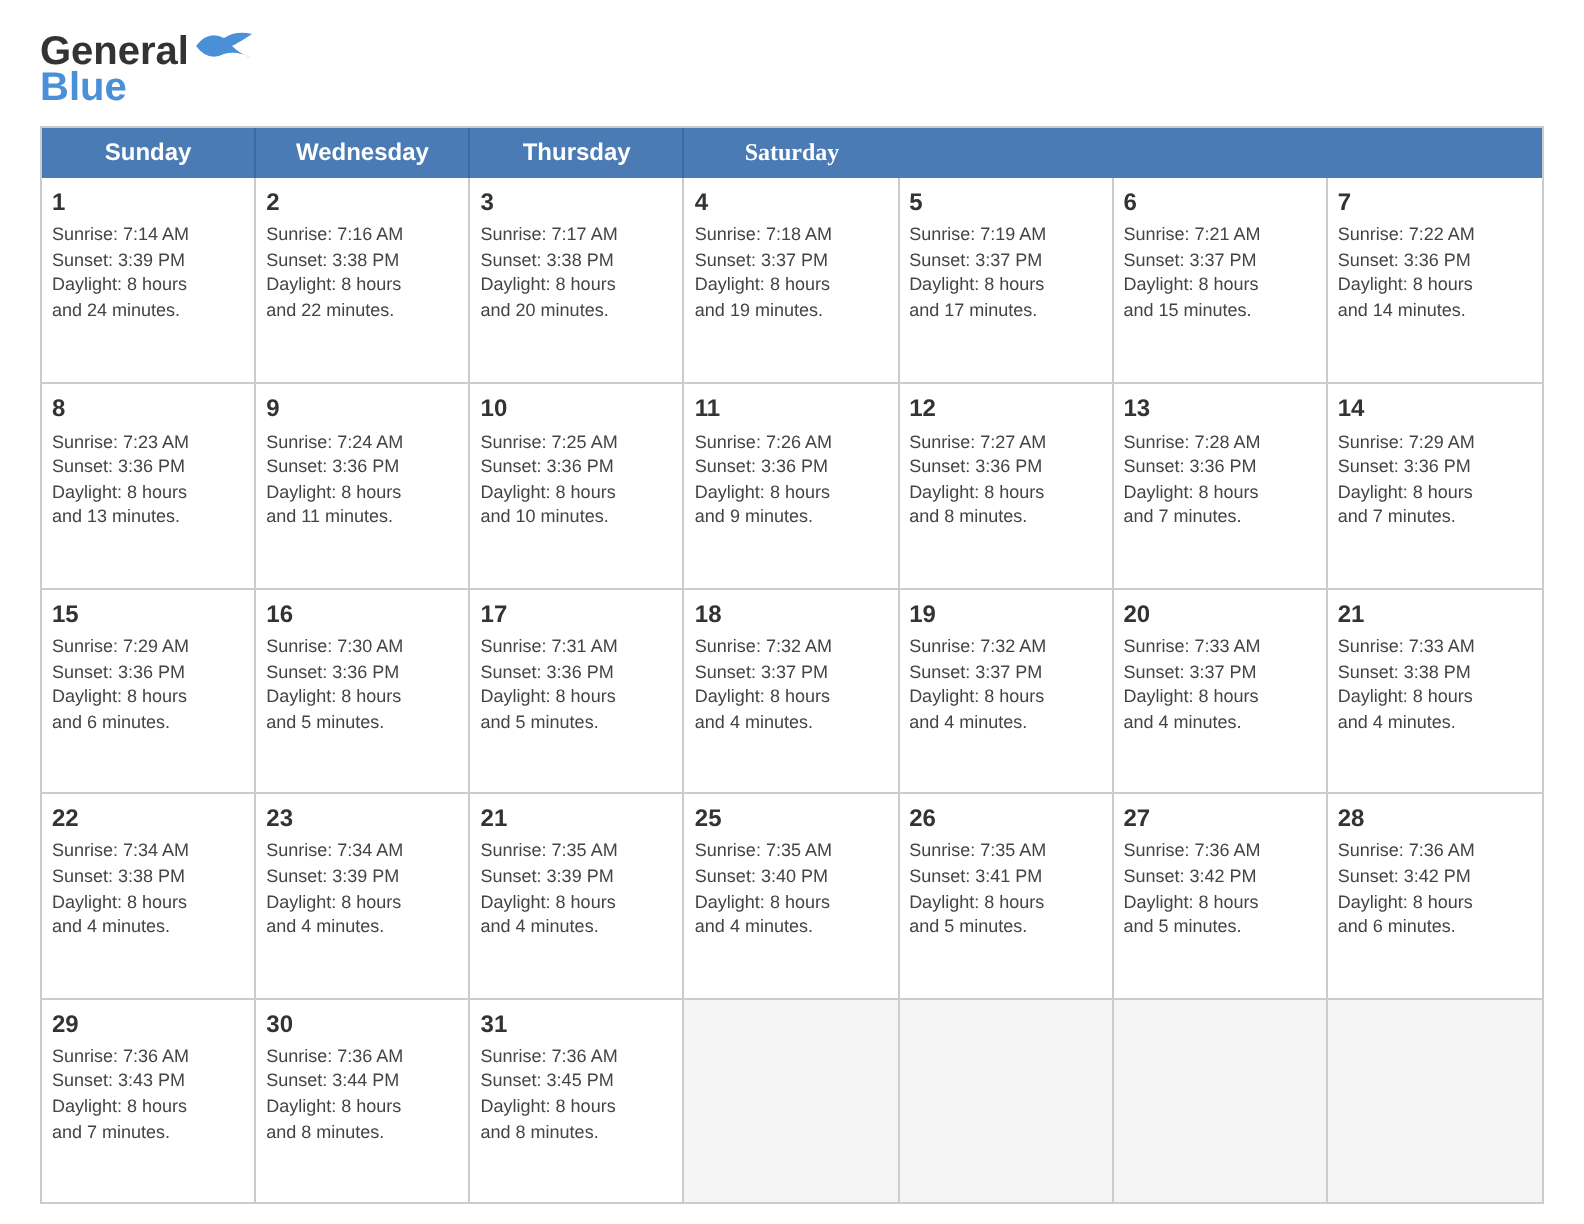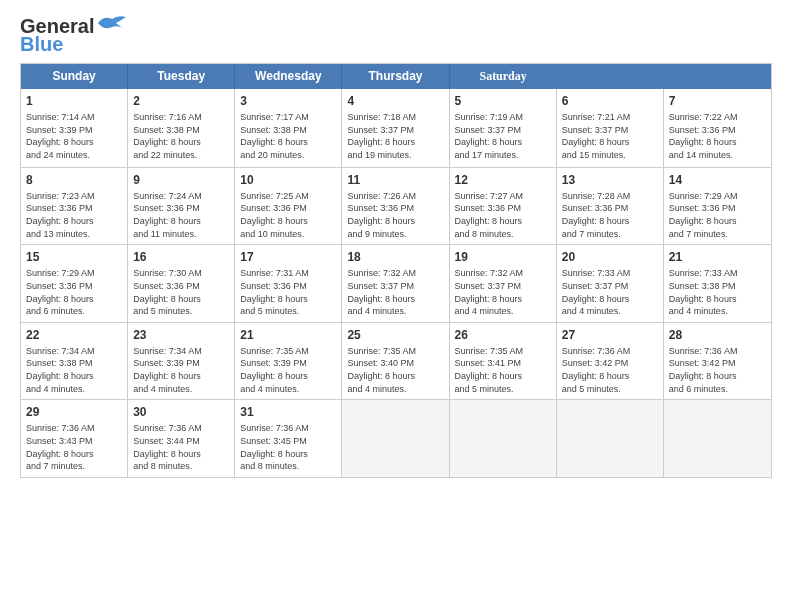--- a/index.html
+++ b/index.html
@@ -5,21 +5,21 @@
     * { box-sizing: border-box; margin: 0; padding: 0; }
     body {
       font-family: Arial, sans-serif;
       background: #fff;
       width: 792px;
       height: 612px;
       overflow: hidden;
     }
     .page {
       width: 792px;
-      height: 476px;
+      height: 612px;
       padding: 16px 20px 10px 20px;
       display: flex;
       flex-direction: column;
     }
     .header {
       display: flex;
       justify-content: space-between;
       align-items: flex-start;
       margin-bottom: 8px;
     }
@@ -123,21 +123,20 @@
     </div>
     <div class="title-block">
       <div class="month-title"></div>
       <div class="location"></div>
     </div>
   </div>
 
   <div class="calendar">
     <div class="cal-header">
     <div class="cal-header-cell">Sunday</div>
-        <div class="cal-header-cell">Tuesday</div>
         <div class="cal-header-cell">Wednesday</div>
         <div class="cal-header-cell">Thursday</div>
         <div class="cal-header-cell">Saturday</div>
       </div>
     <div class="cal-body">
     <div class="cal-row">
           <div class="cal-cell">
             <div class="day-num">1</div>
             <div class="cell-text">Sunrise: 7:14 AM<br>Sunset: 3:39 PM<br>Daylight: 8 hours<br>and 24 minutes.</div>
           </div>

